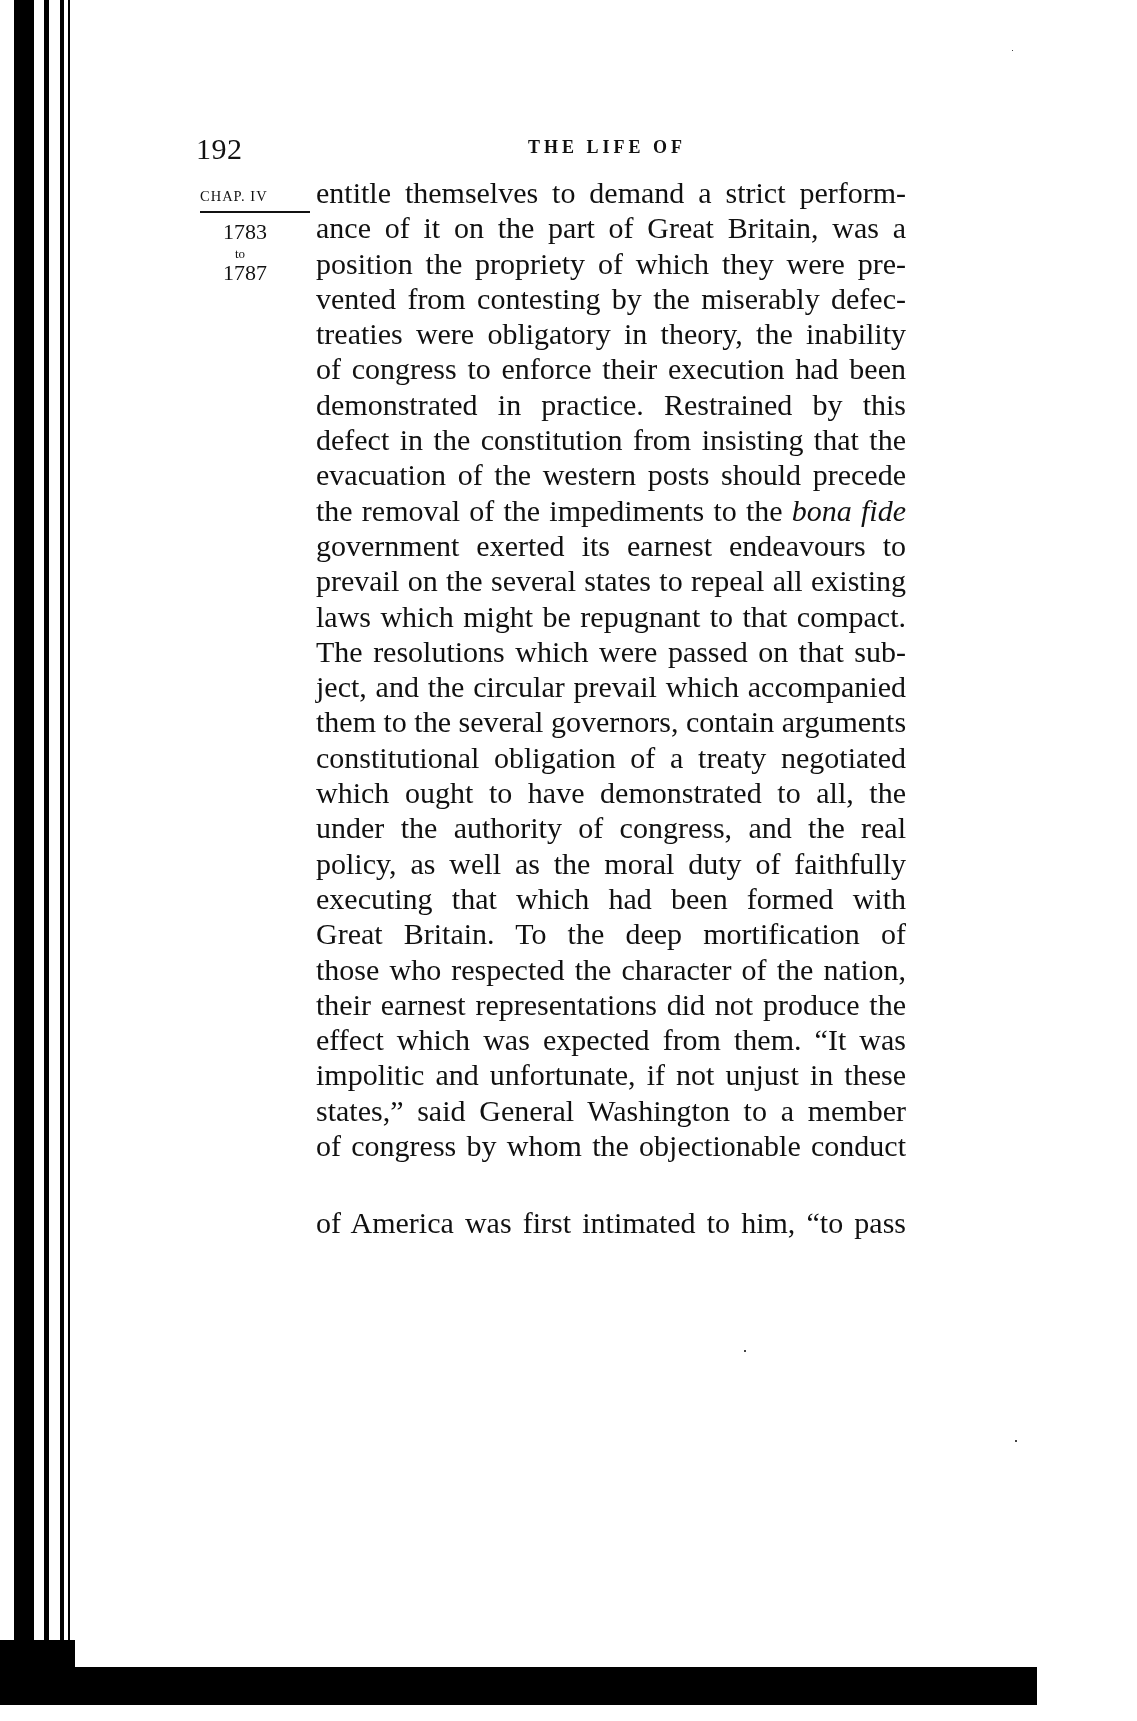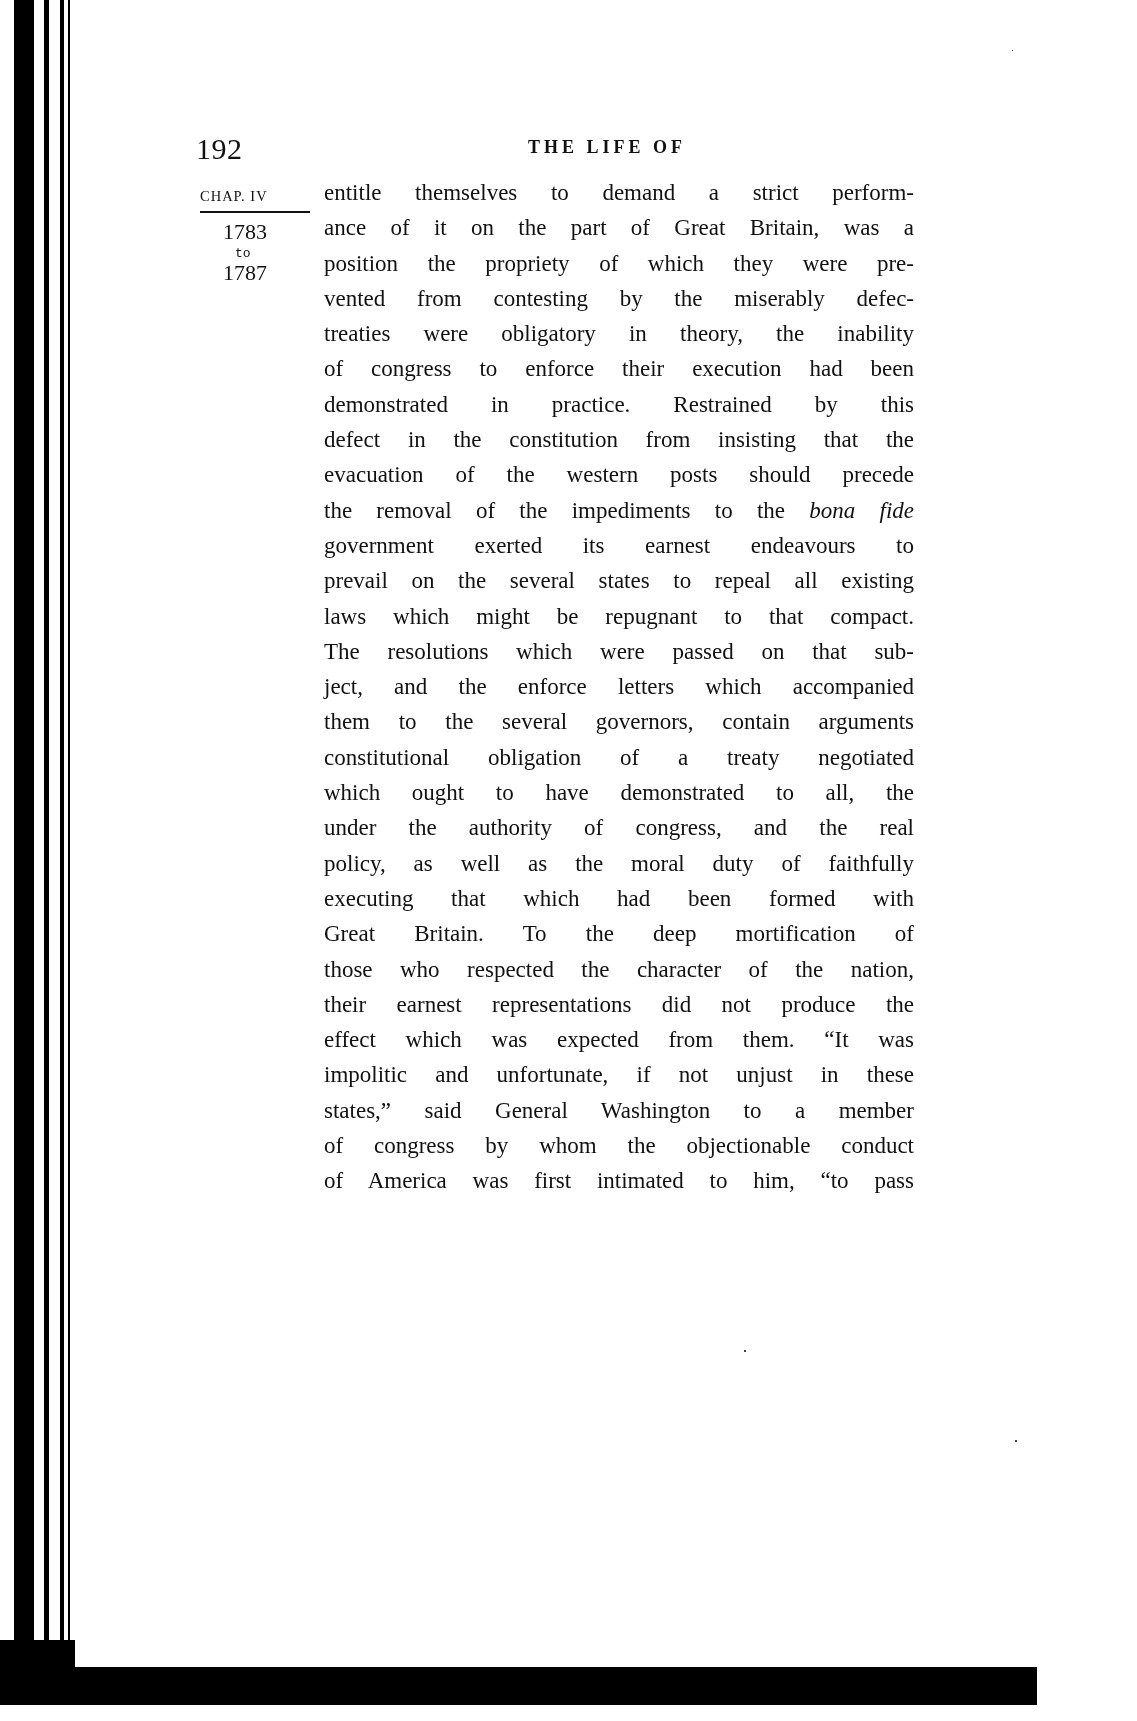--- a/index.html
+++ b/index.html
@@ -19,28 +19,28 @@
   .running-head {
     position: absolute; left: 528px; top: 137px; font-size: 18px; letter-spacing: 4px;
     font-variant: small-caps; text-transform: uppercase; font-weight: bold;
   }
   .chap-label {
     position: absolute; left: 200px; top: 188px; font-size: 14.5px; letter-spacing: 1px;
     text-transform: uppercase;
   }
   .chap-rule { position: absolute; left: 200px; top: 211px; width: 110px; height: 1.5px; background: #111; }
   .year-from { position: absolute; left: 223px; top: 219px; font-size: 22px; }
-  .year-to   { position: absolute; left: 235px; top: 246px; font-size: 13px; font-family: Liberation Mono, monospace; }
+  .year-to   { position: absolute; left: 235px; top: 246px; font-size: 13px; }
   .year-end  { position: absolute; left: 223px; top: 260px; font-size: 22px; }
   .body-text {
-    position: absolute; left: 324px; top: 175px; width: 590px;
-    font-size: 23px; line-height: 35.3px;
+    position: absolute; left: 316px; top: 175px; width: 590px;
+    font-size: 30px; line-height: 35.3px;
   }
   .body-text .line { display: block; white-space: nowrap; text-align: justify; text-align-last: justify; }
-  .body-text .line.last { text-align-last: justify; }
+  .body-text .line.last { text-align-last: justify; margin-top: 42px; }
   .body-text em { font-style: italic; }
   .speck { position: absolute; width: 2px; height: 2px; background: #444; }
 </style>
 </head>
 <body>
 
 <div class="binding">
   <div class="bar" style="left:14px;width:12px;"></div>
   <div class="bar" style="left:26px;width:8px;"></div>
   <div class="bar" style="left:44px;width:5px;"></div>
@@ -69,21 +69,21 @@
     <span class="line">treaties were obligatory in theory, the inability</span>
     <span class="line">of congress to enforce their execution had been</span>
     <span class="line">demonstrated in practice.  Restrained by this</span>
     <span class="line">defect in the constitution from insisting that the</span>
     <span class="line">evacuation of the western posts should precede</span>
     <span class="line"><span>the removal of the impediments to the </span><em>bona fide</em></span>
     <span class="line">government exerted its earnest endeavours to</span>
     <span class="line">prevail on the several states to repeal all existing</span>
     <span class="line">laws which might be repugnant to that compact.</span>
     <span class="line">The resolutions which were passed on that sub-</span>
-    <span class="line">ject, and the enforce letters which accompanied</span>
+    <span class="line">ject, and the circular prevail which accompanied</span>
     <span class="line">them to the several governors, contain arguments</span>
     <span class="line">constitutional obligation of a treaty negotiated</span>
     <span class="line">which ought to have demonstrated to all, the</span>
     <span class="line">under the authority of congress, and the real</span>
     <span class="line">policy, as well as the moral duty of faithfully</span>
     <span class="line">executing that which had been formed with</span>
     <span class="line">Great Britain.  To the deep mortification of</span>
     <span class="line">those who respected the character of the nation,</span>
     <span class="line">their earnest representations did not produce the</span>
     <span class="line">effect which was expected from them.  “It was</span>

